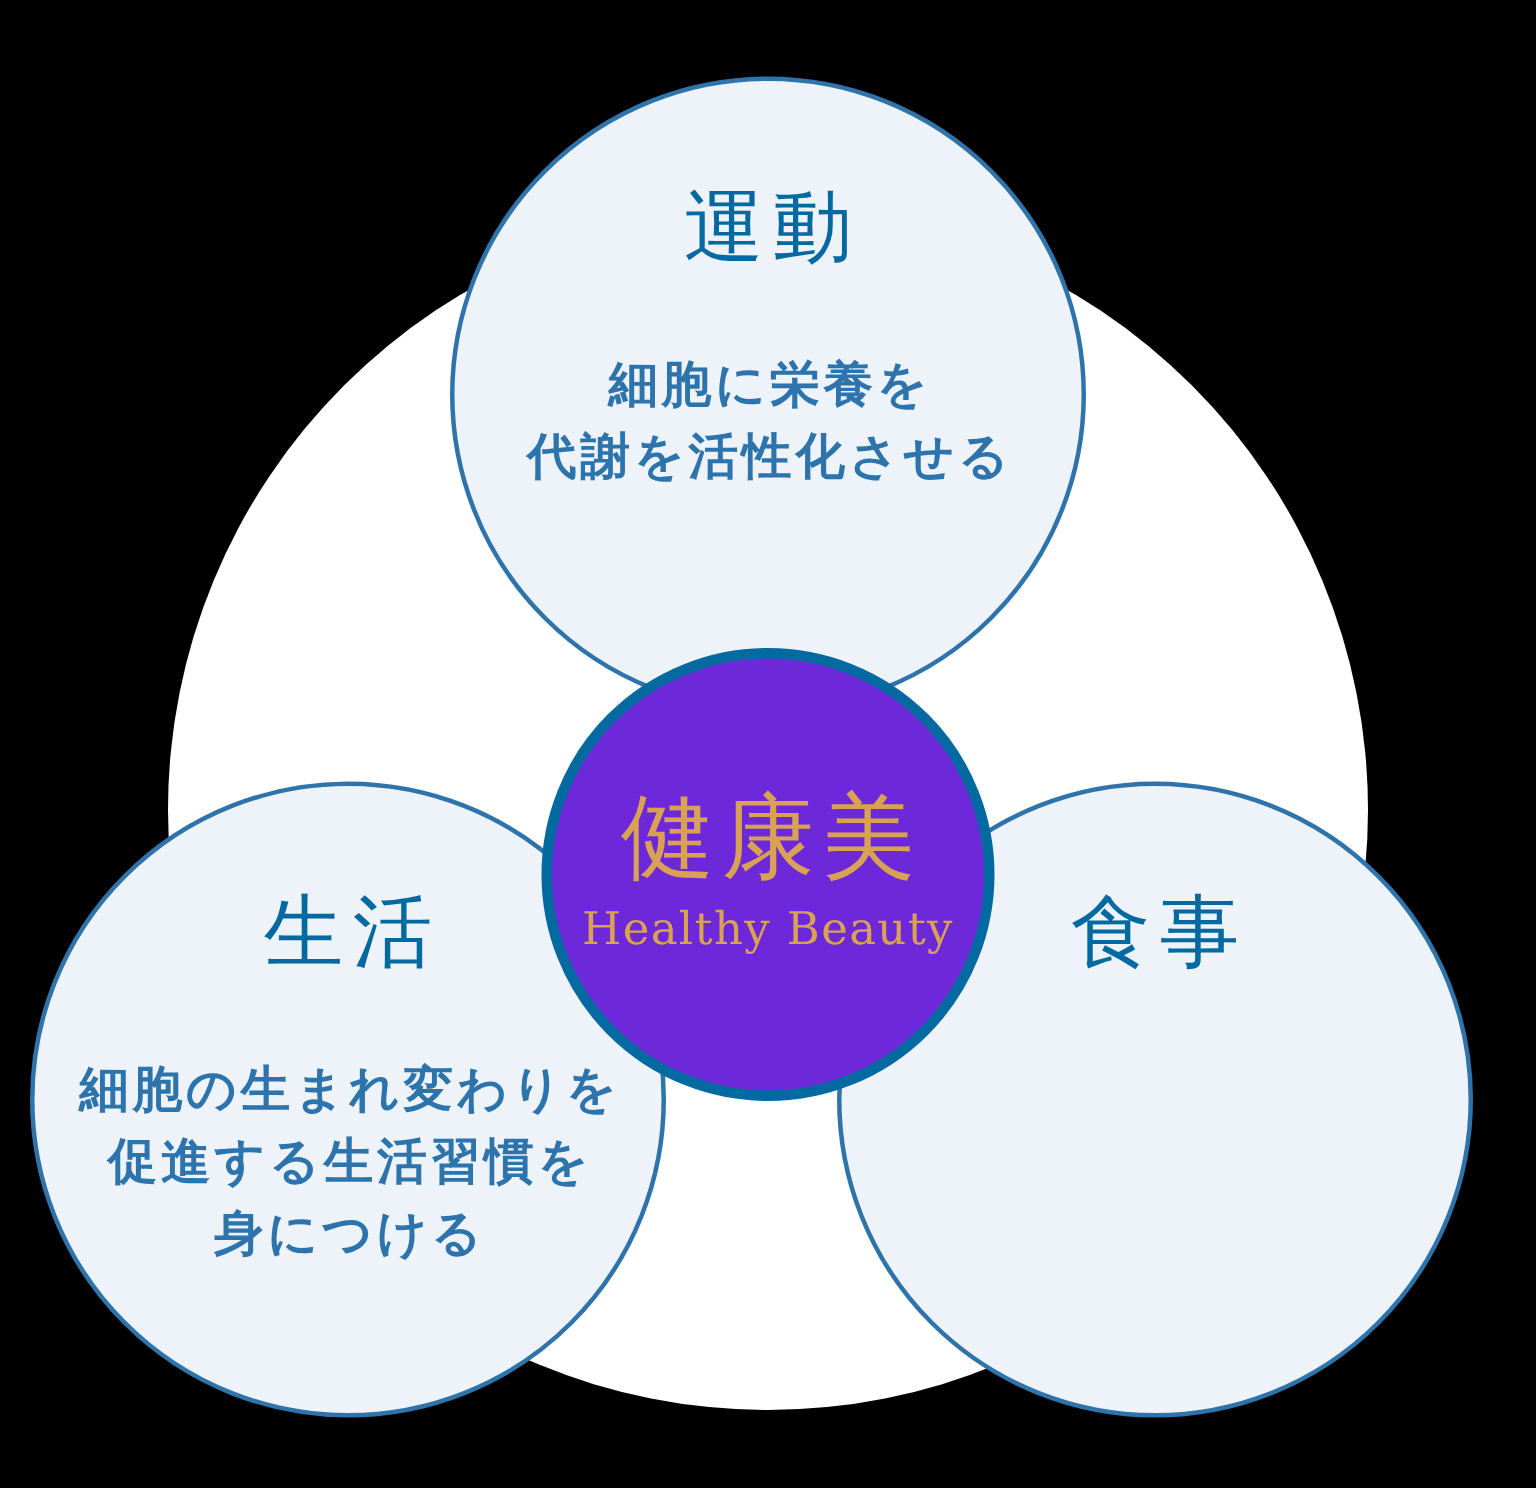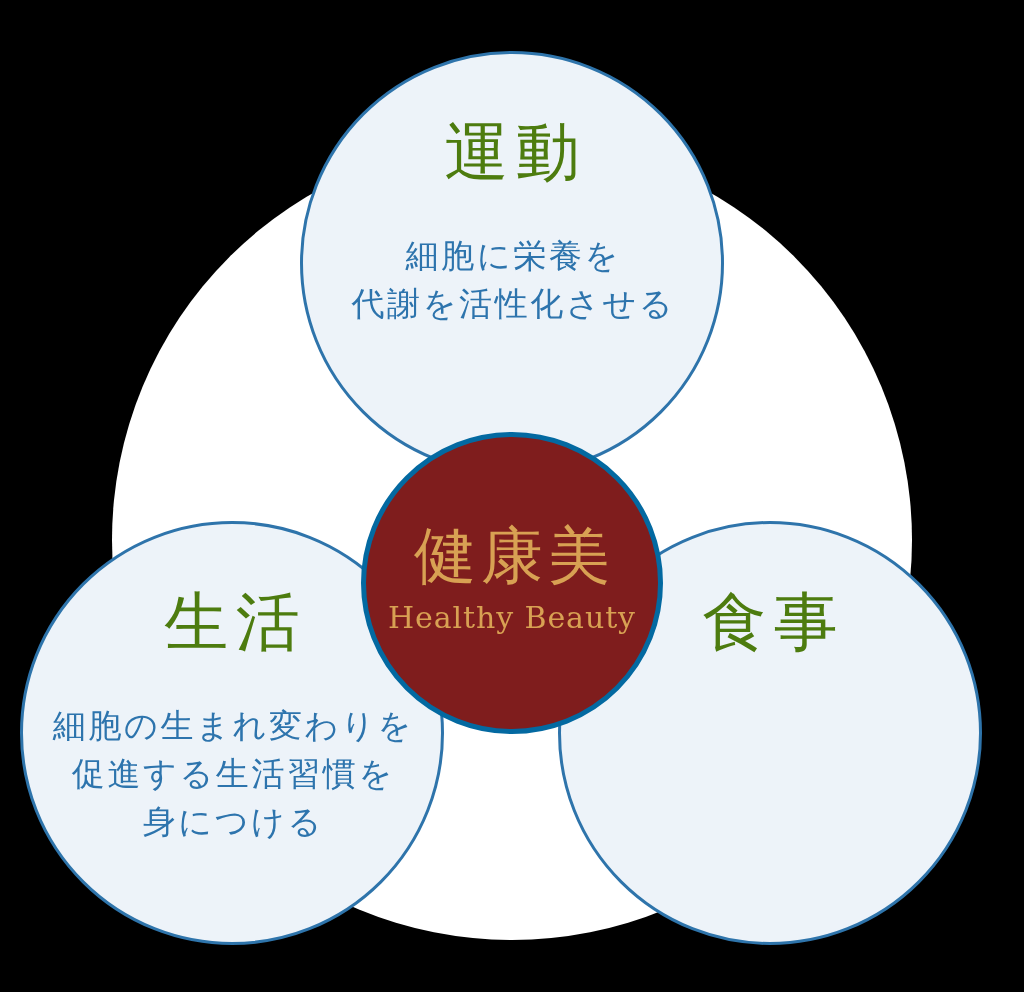--- a/index.html
+++ b/index.html
@@ -35,46 +35,47 @@
     border: 3px solid #2e74ab;
   }
   .satellite.top    { left: 300px; top:  51px; }
   .satellite.left   { left:  20px; top: 521px; }
   .satellite.right  { left: 558px; top: 521px; }
   .sat-title {
     position: absolute;
     top: 60px;
     left: 0;
     width: 100%;
-    font-size: 64px;
+    font-size: 53px;
     line-height: 76px;
     letter-spacing: 0.12em;
     padding-left: 0.12em;
     box-sizing: border-box;
-    color: #4d7c0f;
+    color: #0369a1;
   }
   .sat-body {
     position: absolute;
     top: 178px;
     left: 0;
     width: 100%;
     font-size: 33px;
     line-height: 48px;
     letter-spacing: 0.08em;
     padding-left: 0.08em;
     box-sizing: border-box;
     color: #2d74ad;
+    font-weight: bold;
   }
   .center-circle {
     left: 361px;
     top: 432px;
     width: 302px;
     height: 302px;
-    background: #7f1d1d;
-    border: 5px solid #0369a1;
+    background: #6d28d9;
+    border: 7px solid #0369a1;
     z-index: 5;
   }
   .center-title {
     position: absolute;
     top: 86px;
     left: 0;
     width: 100%;
     font-size: 62px;
     line-height: 66px;
     letter-spacing: 0.08em;

